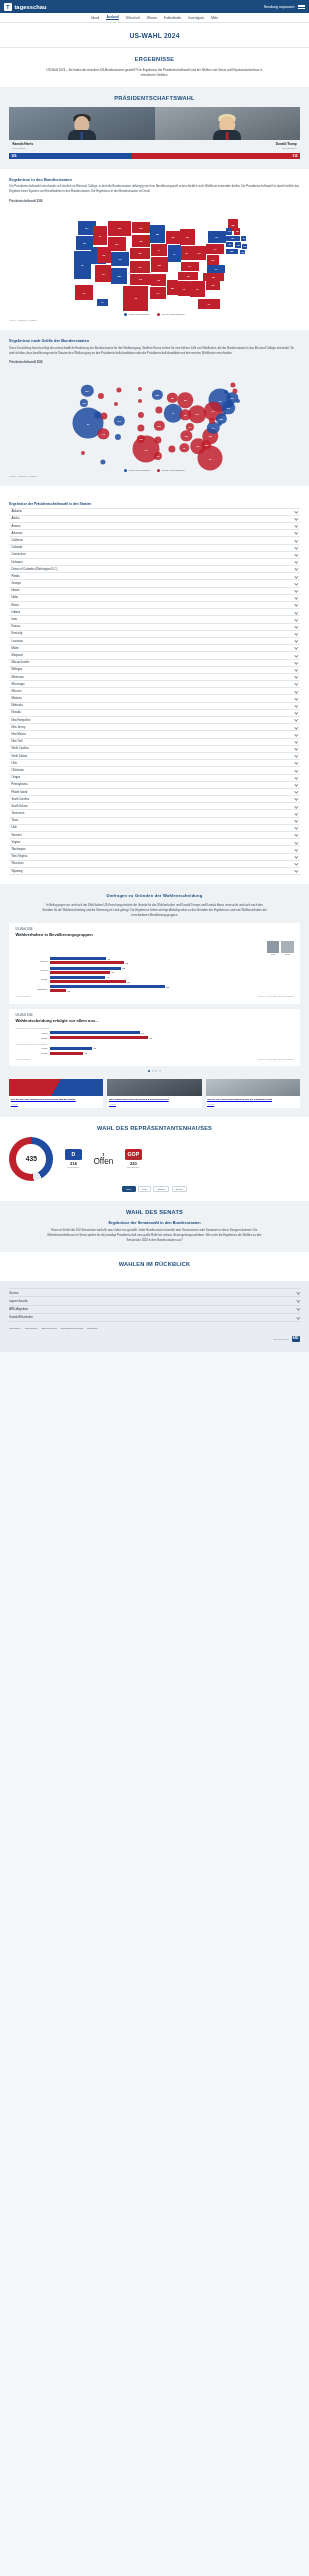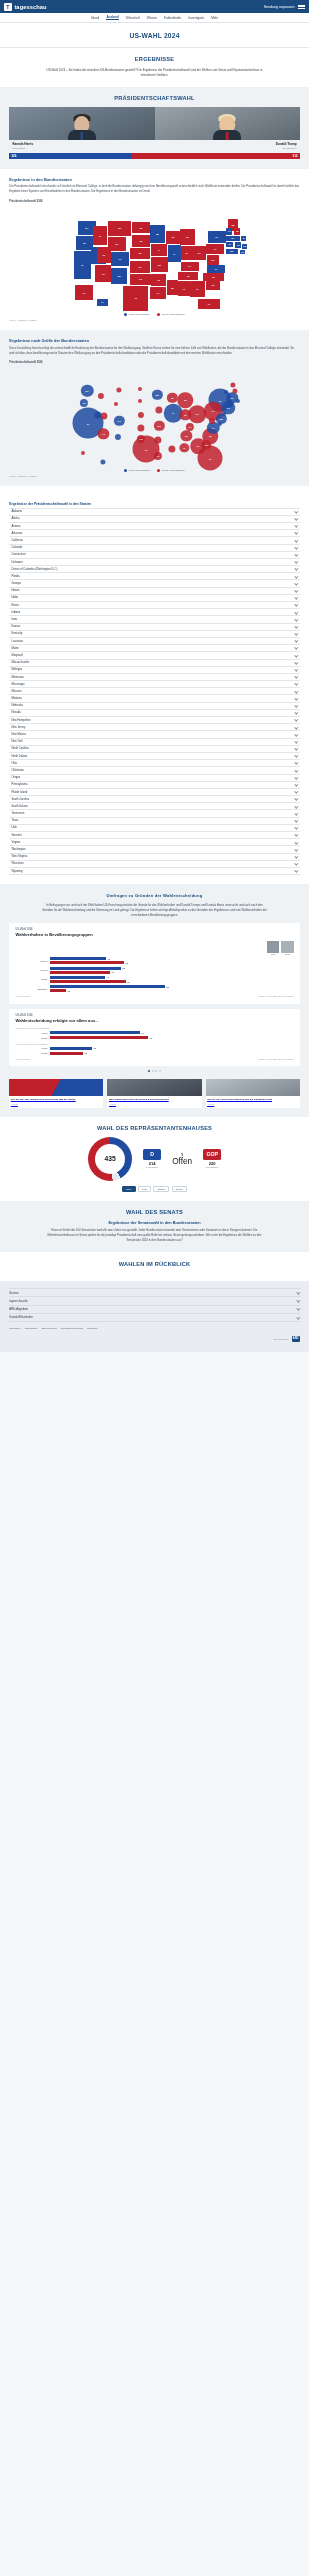--- a/index.html
+++ b/index.html
@@ -207,21 +207,21 @@
   .teasers { display: grid; grid-template-columns: repeat(3,1fr); gap: 4.1px; margin-top: 6.2px; }
   .teaser { background: #fff; }
   .teaser .thumb { width: 100%; height: 17.5px; background: #9aa4ae; position: relative; overflow: hidden;}
   .teaser .thumb.t1 { background: linear-gradient(120deg,#c0202c 0 50%,#1f4ba0 50% 100%); }
   .teaser .thumb.t2 { background: linear-gradient(160deg,#6d7781,#3c454e); }
   .teaser .thumb.t3 { background: linear-gradient(160deg,#b8c0c8,#7d868f); }
   .teaser .tx { padding: 2.1px 1.5px 0; font-size: 2.4px; line-height: 1.5; color: #14191f; font-weight: bold; }
   .teaser .meta { padding: 1px 1.5px 3.1px; font-size: 2px; color: #98a1aa; }
 
   
-  .donutwrap { display: flex; align-items: center; justify-content: center; gap: 11.3px; margin-top: 5.2px; }
+  .donutwrap { display: flex; align-items: center; justify-content: flex-start; gap: 11.3px; margin-top: 5.2px; }
   .donut {
     width: 44px; height: 44px; border-radius: 50%;
     background: conic-gradient(#1f4ba0 0 42%, #e6eaee 42% 48%, #c0202c 48% 100%);
     display: flex; align-items: center; justify-content: center;
     position: relative;
   }
   .donut::after {
     content: ""; position: absolute; width: 30px; height: 30px; border-radius: 50%; background: #fff;
   }
   .donut .num { position: relative; z-index: 2; font-size: 6.7px; font-weight: bold; color: #14191f; }

